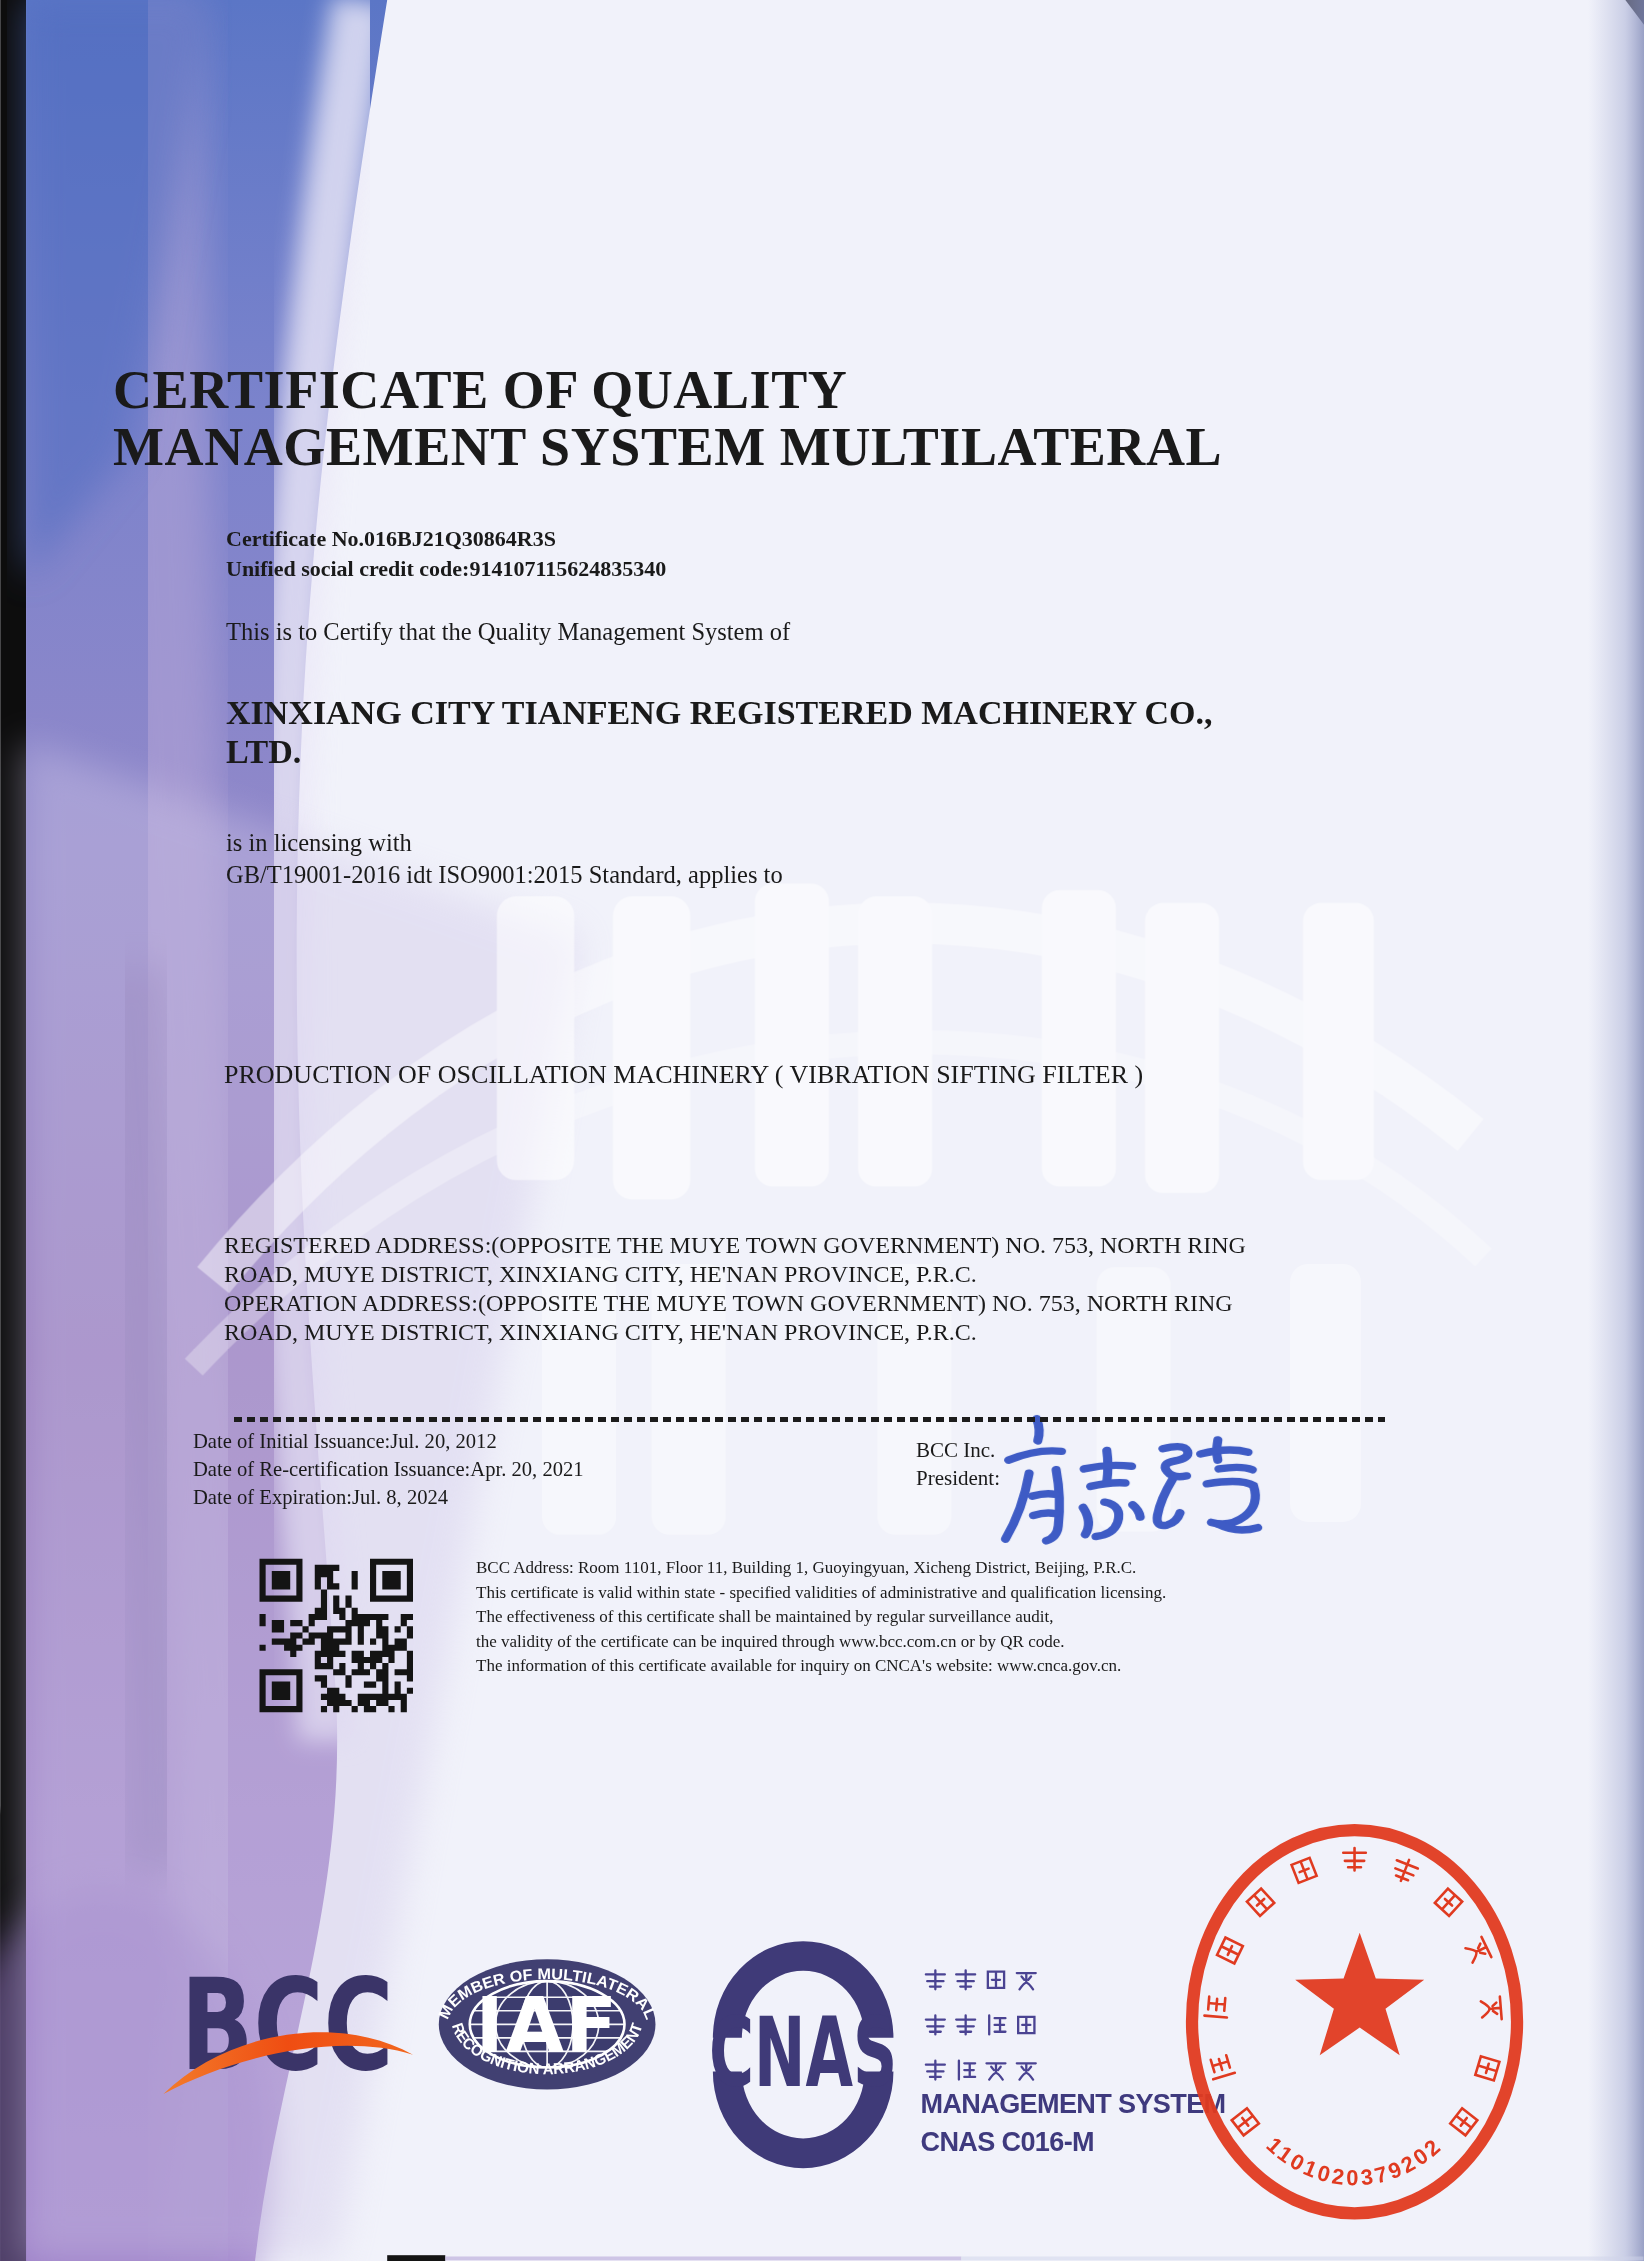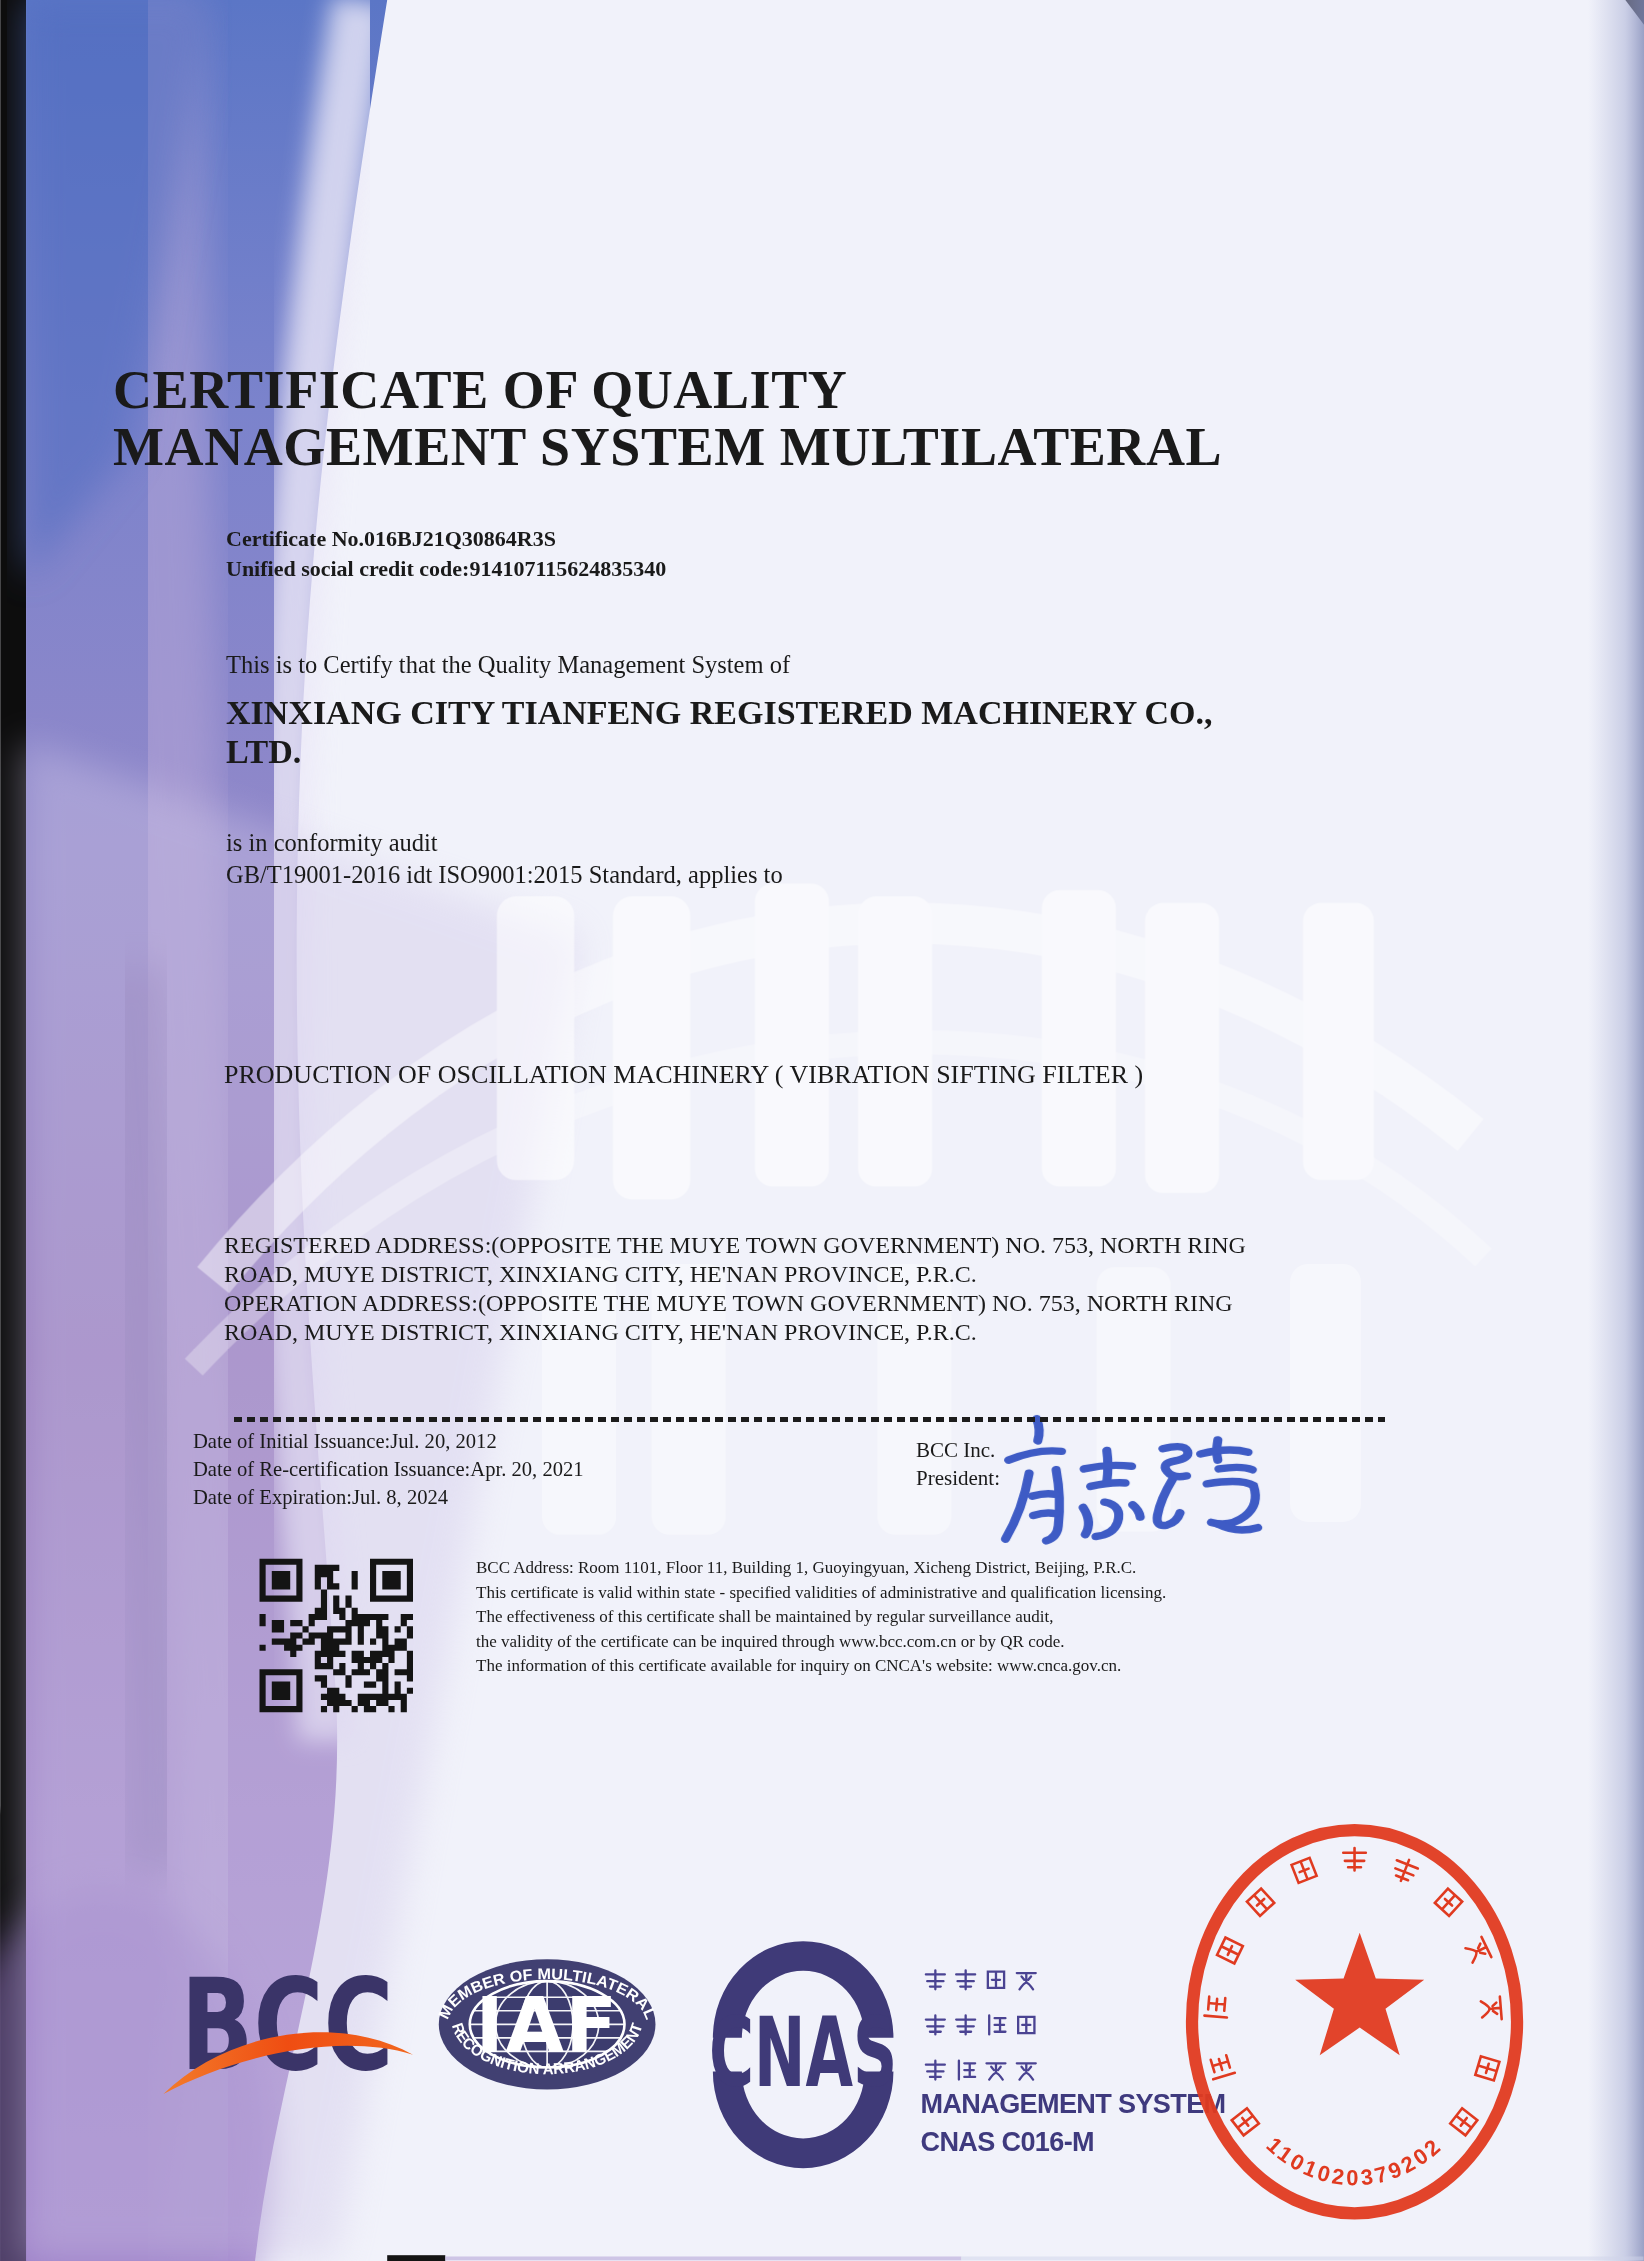--- a/index.html
+++ b/index.html
@@ -3,21 +3,21 @@
 <meta charset="utf-8">
 <style>
   html,body{margin:0;padding:0;background:#ffffff;}
   .page{position:relative;width:1645px;height:2261px;overflow:hidden;
         background:#f1f2fa;font-family:"Liberation Serif","DejaVu Serif",serif;color:#1a1a1a;}
   .abs{position:absolute;}
   .ctr{text-align:left;}
   svg.layer{position:absolute;left:0;top:0;}
   .title{left:113px;top:362px;width:1290px;font-size:54px;line-height:57px;font-weight:bold;letter-spacing:0.6px;}
   .certno{left:226px;top:524px;width:1290px;font-size:22px;line-height:30px;font-weight:bold;}
-  .certify{left:226px;top:618px;width:1290px;font-size:24.5px;margin-top:33px;}
+  .certify{left:226px;top:618px;width:1290px;font-size:24.5px;}
   .company{left:226px;top:693px;width:1290px;font-size:34px;line-height:39px;font-weight:bold;}
   .conf{left:226px;top:827px;width:1290px;font-size:24.5px;line-height:32px;}
   .scope{left:224px;top:1060px;width:1293px;font-size:26px;}
   .addr{left:224px;top:1231px;width:1293px;font-size:24px;line-height:29px;}
   .dashline{left:234px;top:1417px;width:1151px;height:4.5px;
     background:repeating-linear-gradient(90deg,#1c1c1c 0 7.7px,rgba(0,0,0,0) 7.7px 13px);}
   .dates{left:193px;top:1427px;width:819px;font-size:20.6px;line-height:28px;}
   .issuer{left:916px;top:1436px;width:258px;font-size:21px;line-height:28px;}
   .fineprint{left:444px;top:1556px;width:967px;font-size:17px;line-height:24.5px;margin-left:32px;}
   .hidden-data{position:absolute;opacity:0;pointer-events:none;font-size:5.2px;overflow:hidden;width:1.3px;height:1.3px;}
@@ -209,21 +209,21 @@
   </div>
 
   <div class="abs certify ctr">This is to Certify that the Quality Management System of</div>
 
   <div class="abs company ctr">
     <div>XINXIANG CITY TIANFENG REGISTERED MACHINERY CO.,</div>
     <div>LTD.</div>
   </div>
 
   <div class="abs conf ctr">
-    <div>is in conformity audit</div>
+    <div>is in licensing with</div>
     <div>GB/T19001-2016 idt ISO9001:2015 Standard, applies to</div>
   </div>
 
   <div class="abs scope ctr">PRODUCTION OF OSCILLATION MACHINERY ( VIBRATION SIFTING FILTER )</div>
 
   <div class="abs addr ctr">
     <div>REGISTERED ADDRESS:(OPPOSITE THE MUYE TOWN GOVERNMENT) NO. 753, NORTH RING</div>
     <div>ROAD, MUYE DISTRICT, XINXIANG CITY, HE'NAN PROVINCE, P.R.C.</div>
     <div>OPERATION ADDRESS:(OPPOSITE THE MUYE TOWN GOVERNMENT) NO. 753, NORTH RING</div>
     <div>ROAD, MUYE DISTRICT, XINXIANG CITY, HE'NAN PROVINCE, P.R.C.</div>

